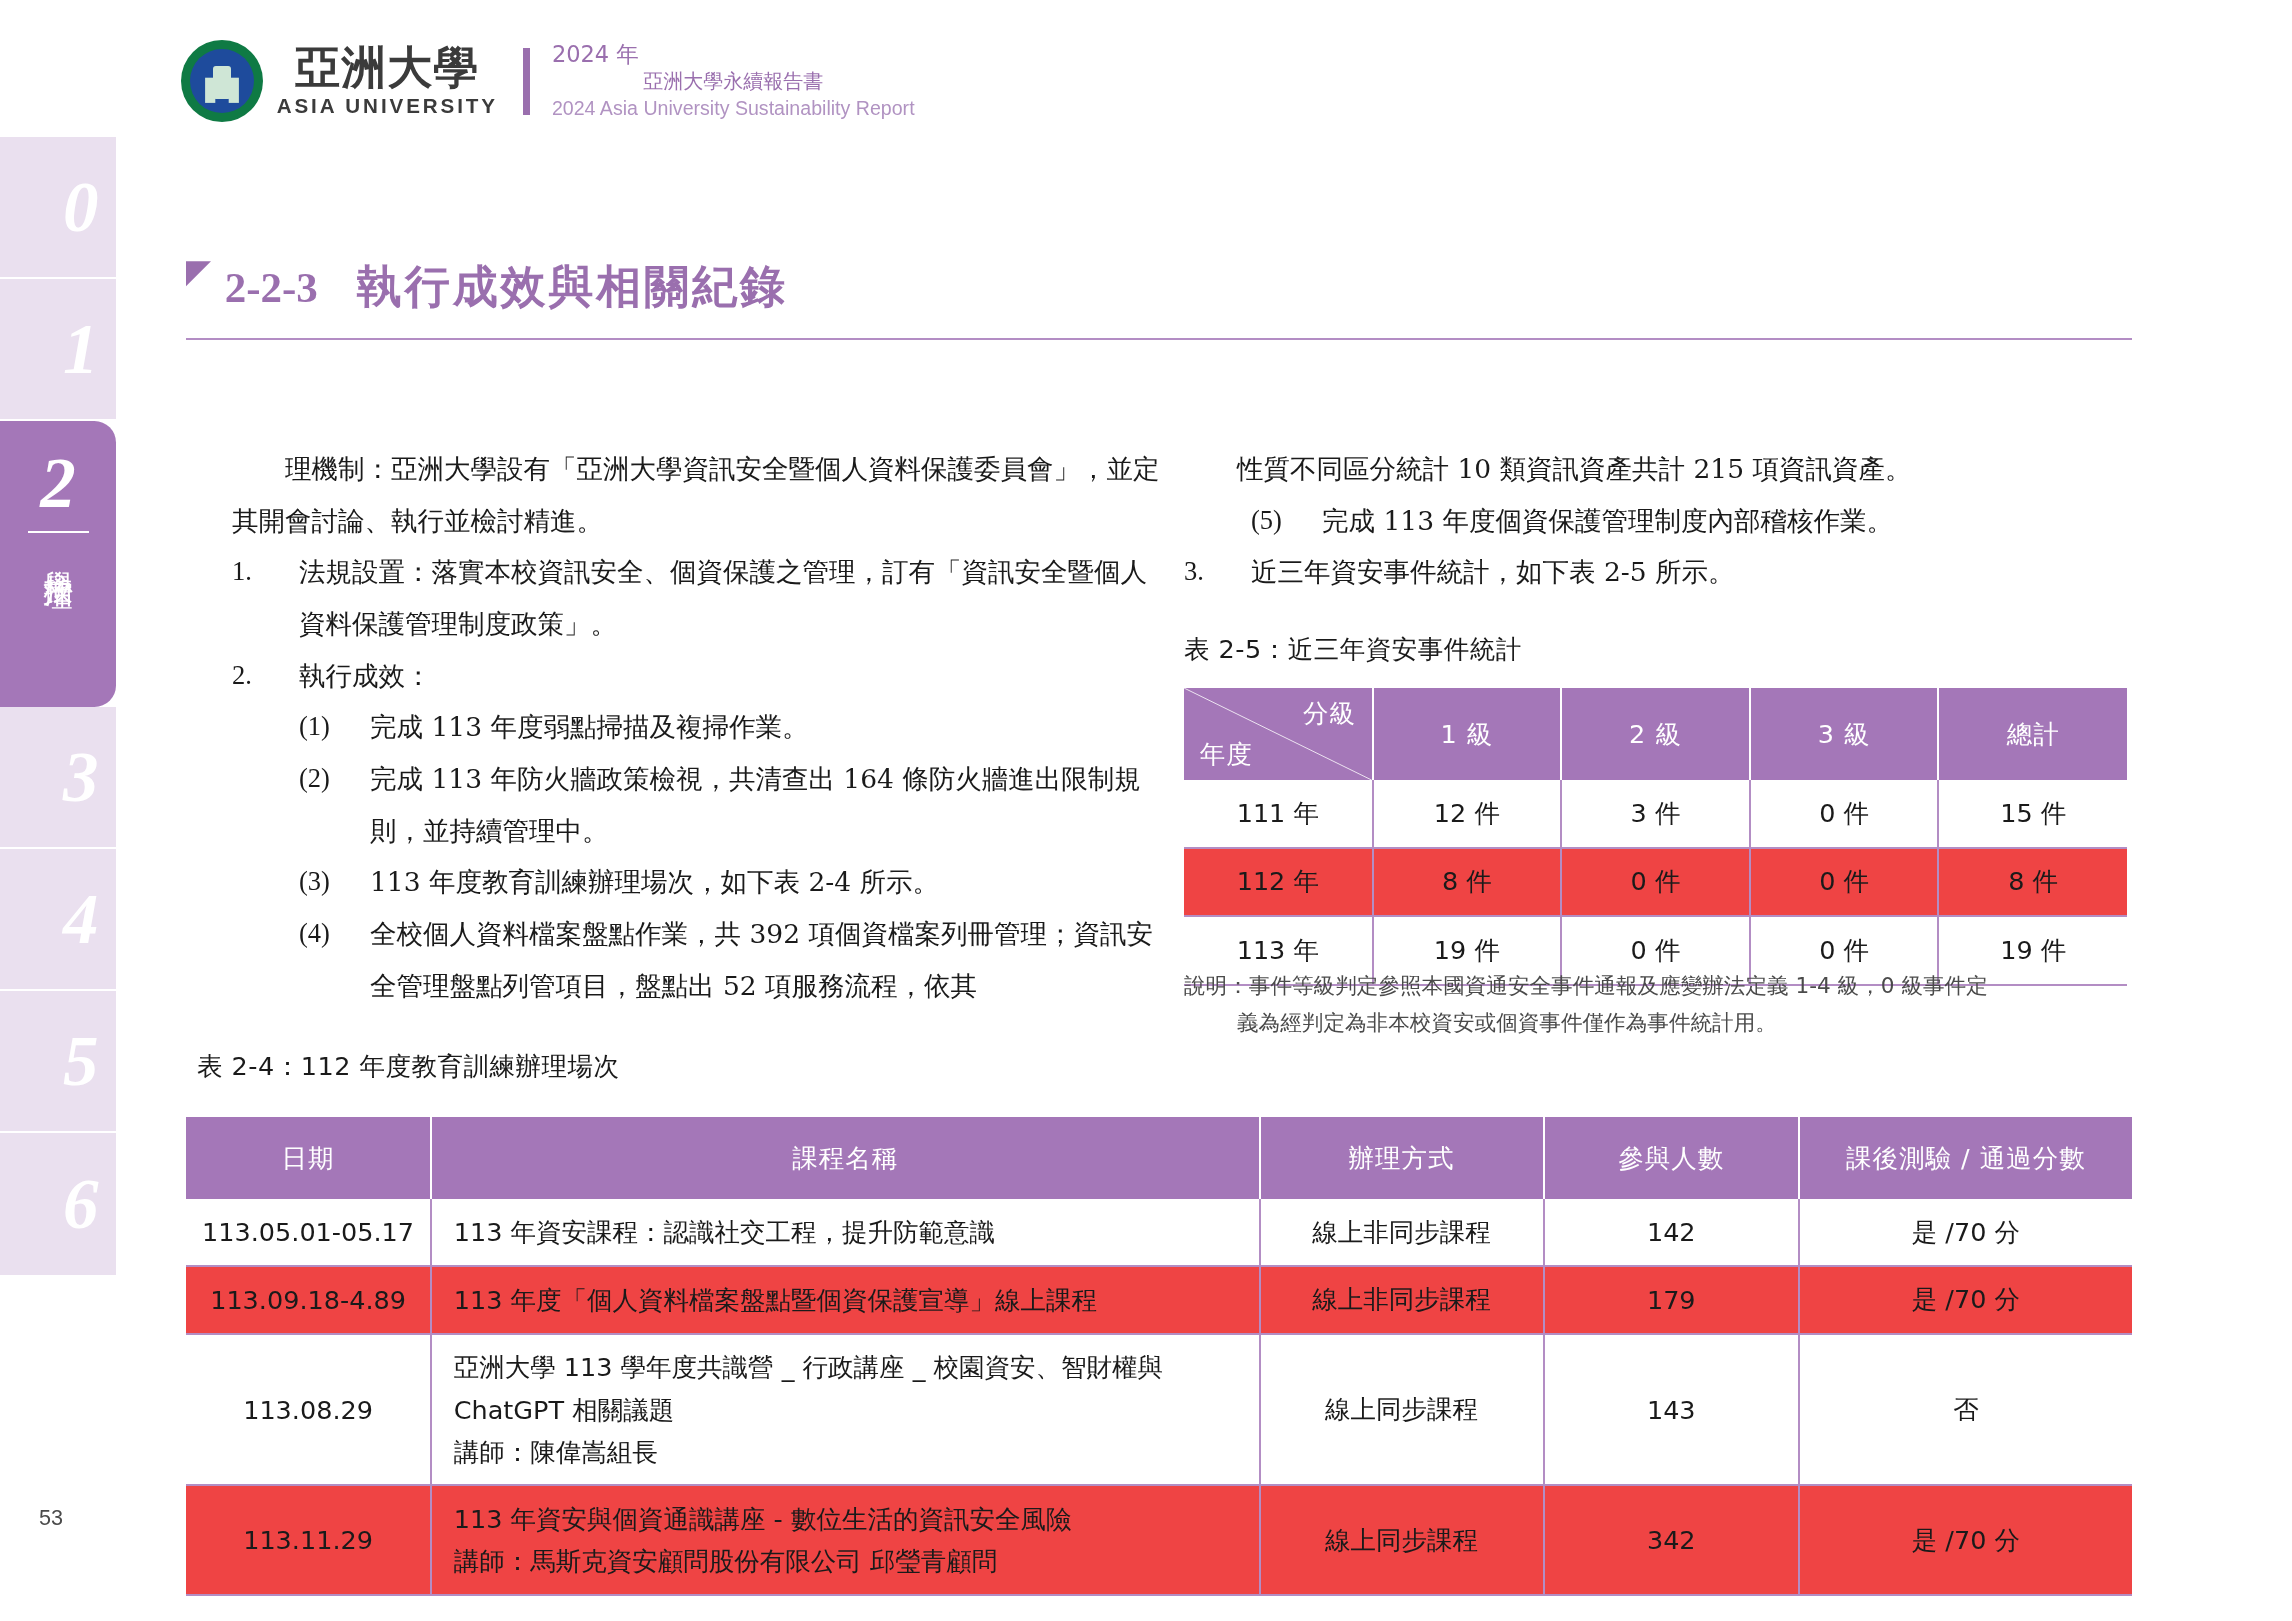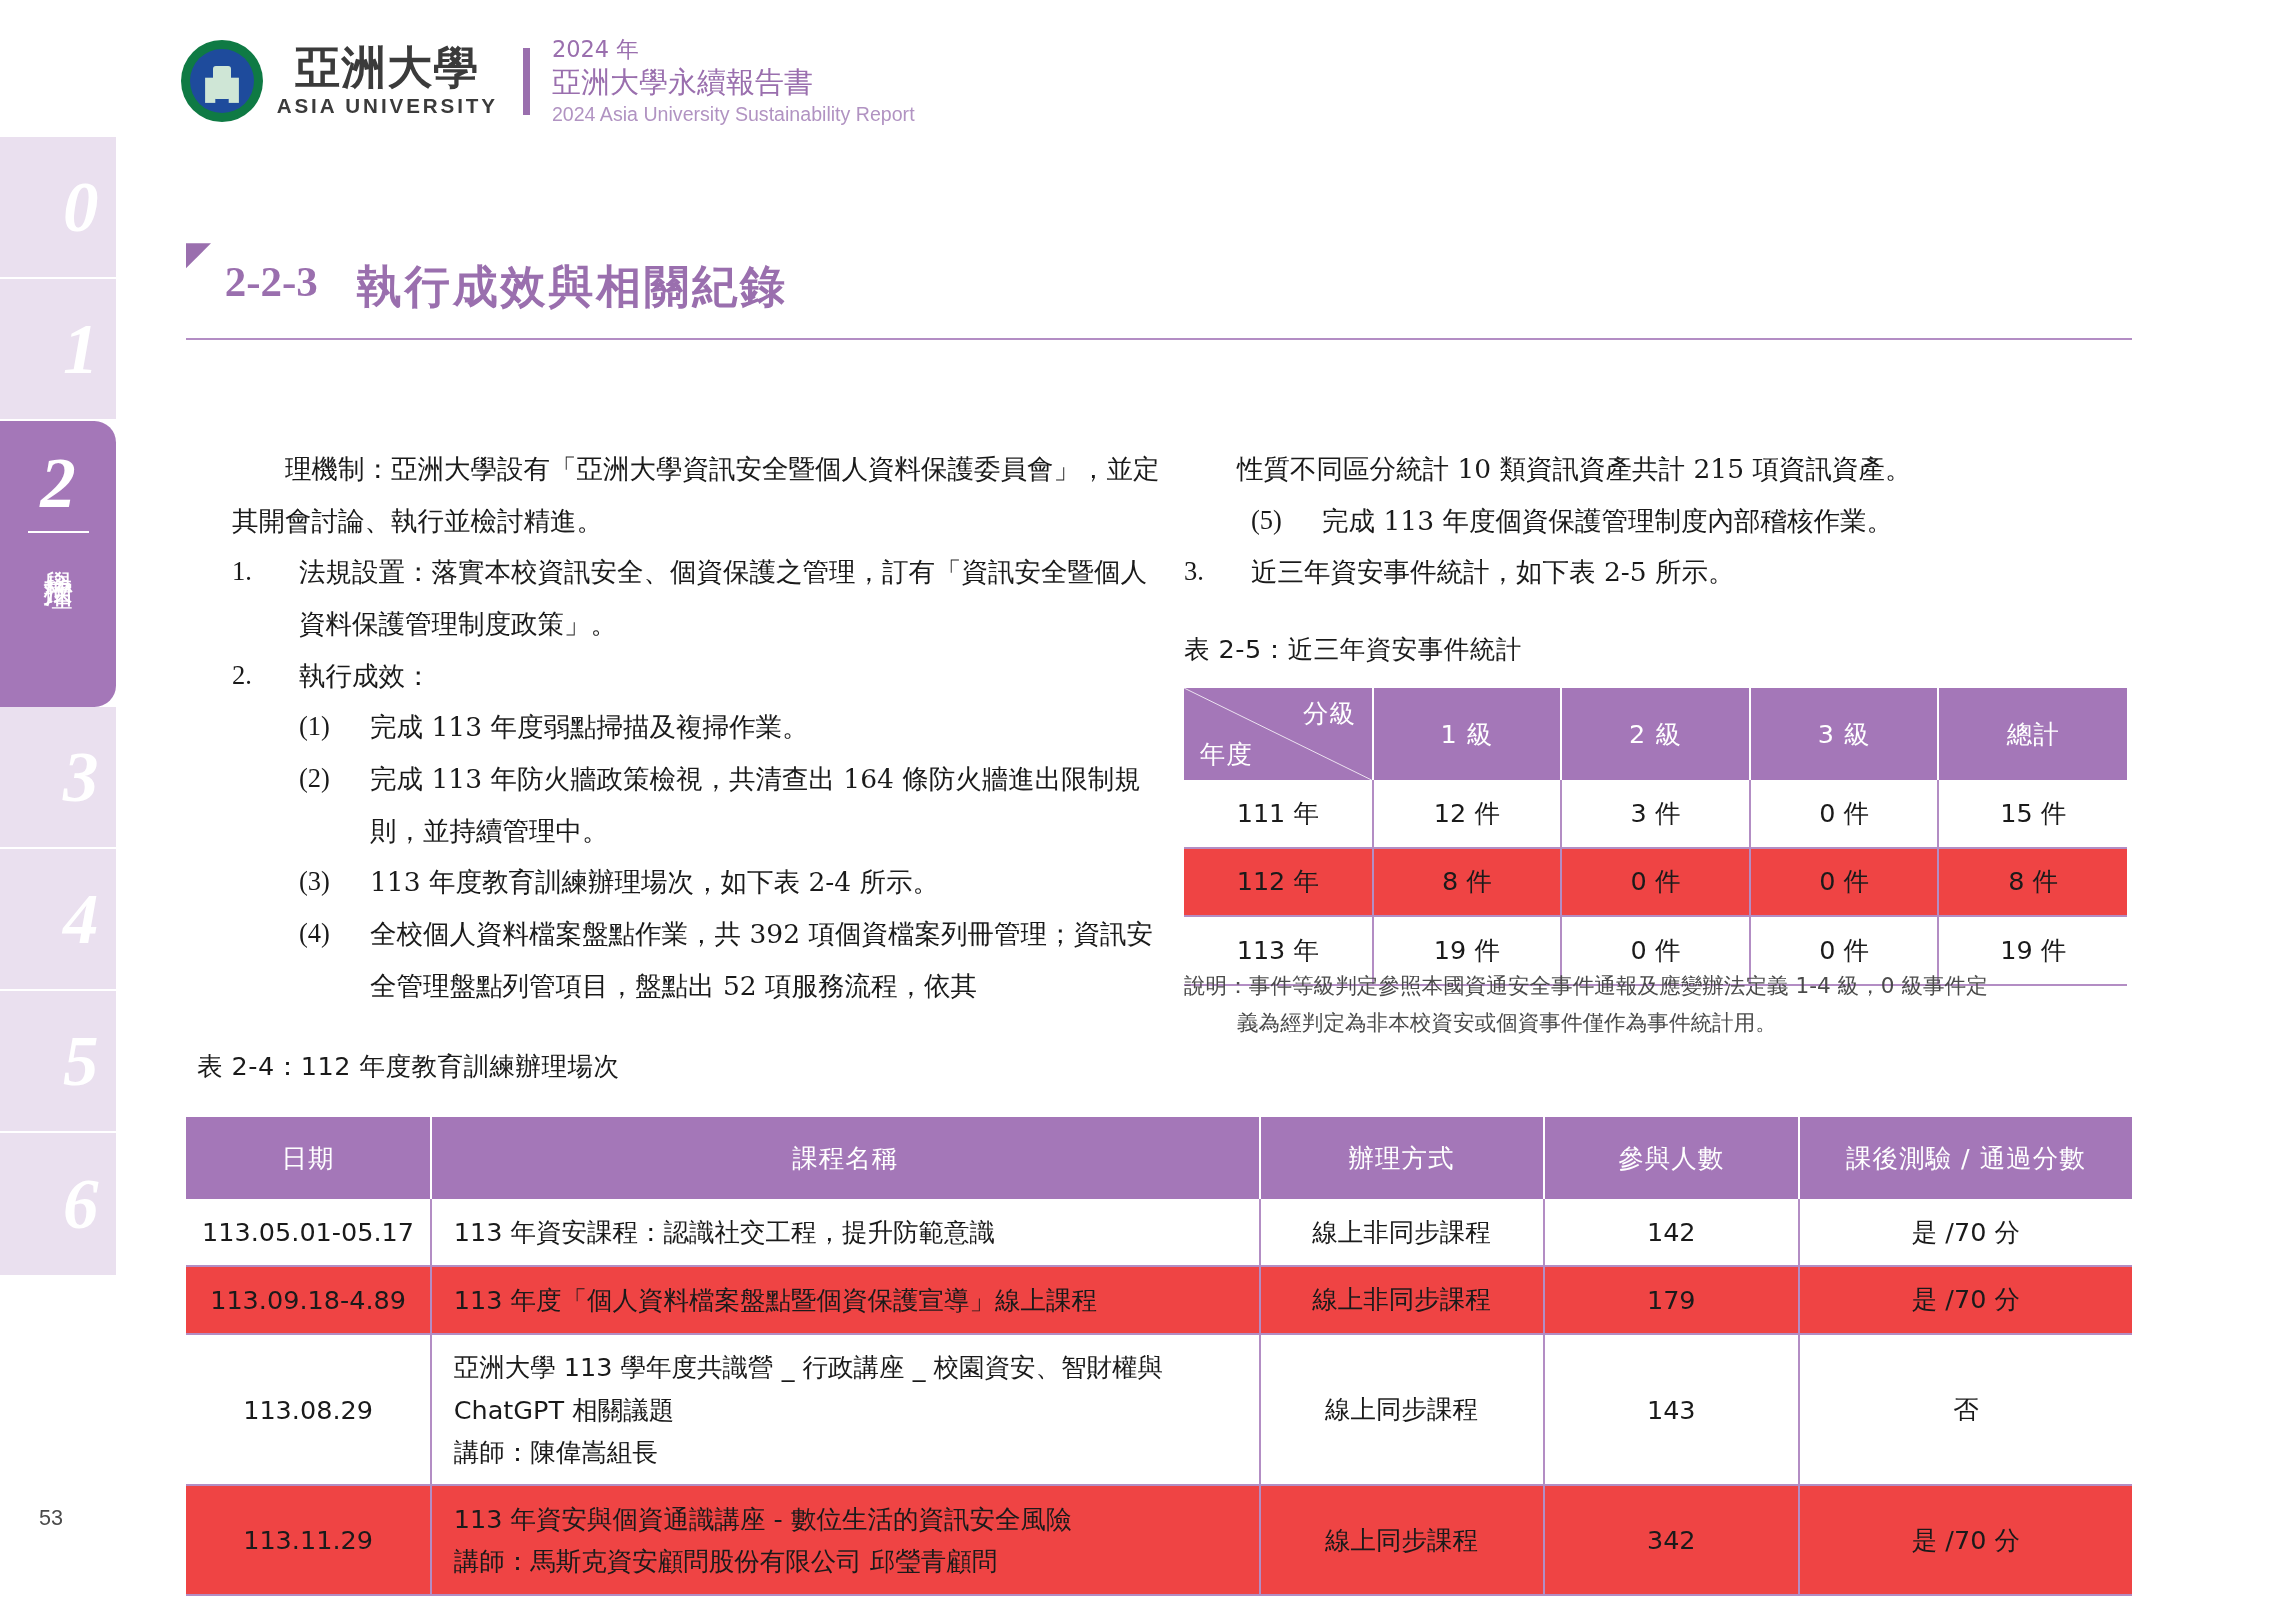--- a/index.html
+++ b/index.html
@@ -152,40 +152,41 @@
     justify-content: center;
     color: #9a6fae;
   }
   #head-line1 {
     font-family: "DejaVu Sans", sans-serif;
     font-size: 22.5px;
     line-height: 1.25;
   }
   #head-line2 {
     font-family: "DejaVu Sans", sans-serif;
-    font-size: 29px;
+    font-size: 20px;
     line-height: 1.25;
     margin-top: 1px;
+    text-align: center;
   }
   #head-line3 {
     font-family: "Liberation Sans", sans-serif;
     font-size: 19.6px;
     color: #b193c2;
     line-height: 1.3;
     margin-top: 2px;
   }
 
   
   #section-heading {
     position: absolute;
     left: 186px;
     top: 257px;
     width: 1941px;
     display: flex;
-    align-items: flex-start;
+    align-items: center;
   }
   #heading-flag {
     width: 0; height: 0;
     border-left: 25.5px solid #9a6fae;
     border-bottom: 25.5px solid transparent;
     margin-right: 13.7px;
     transform: translateY(-13.7px);
   }
   #heading-num {
     font-family: "Liberation Serif", serif;

